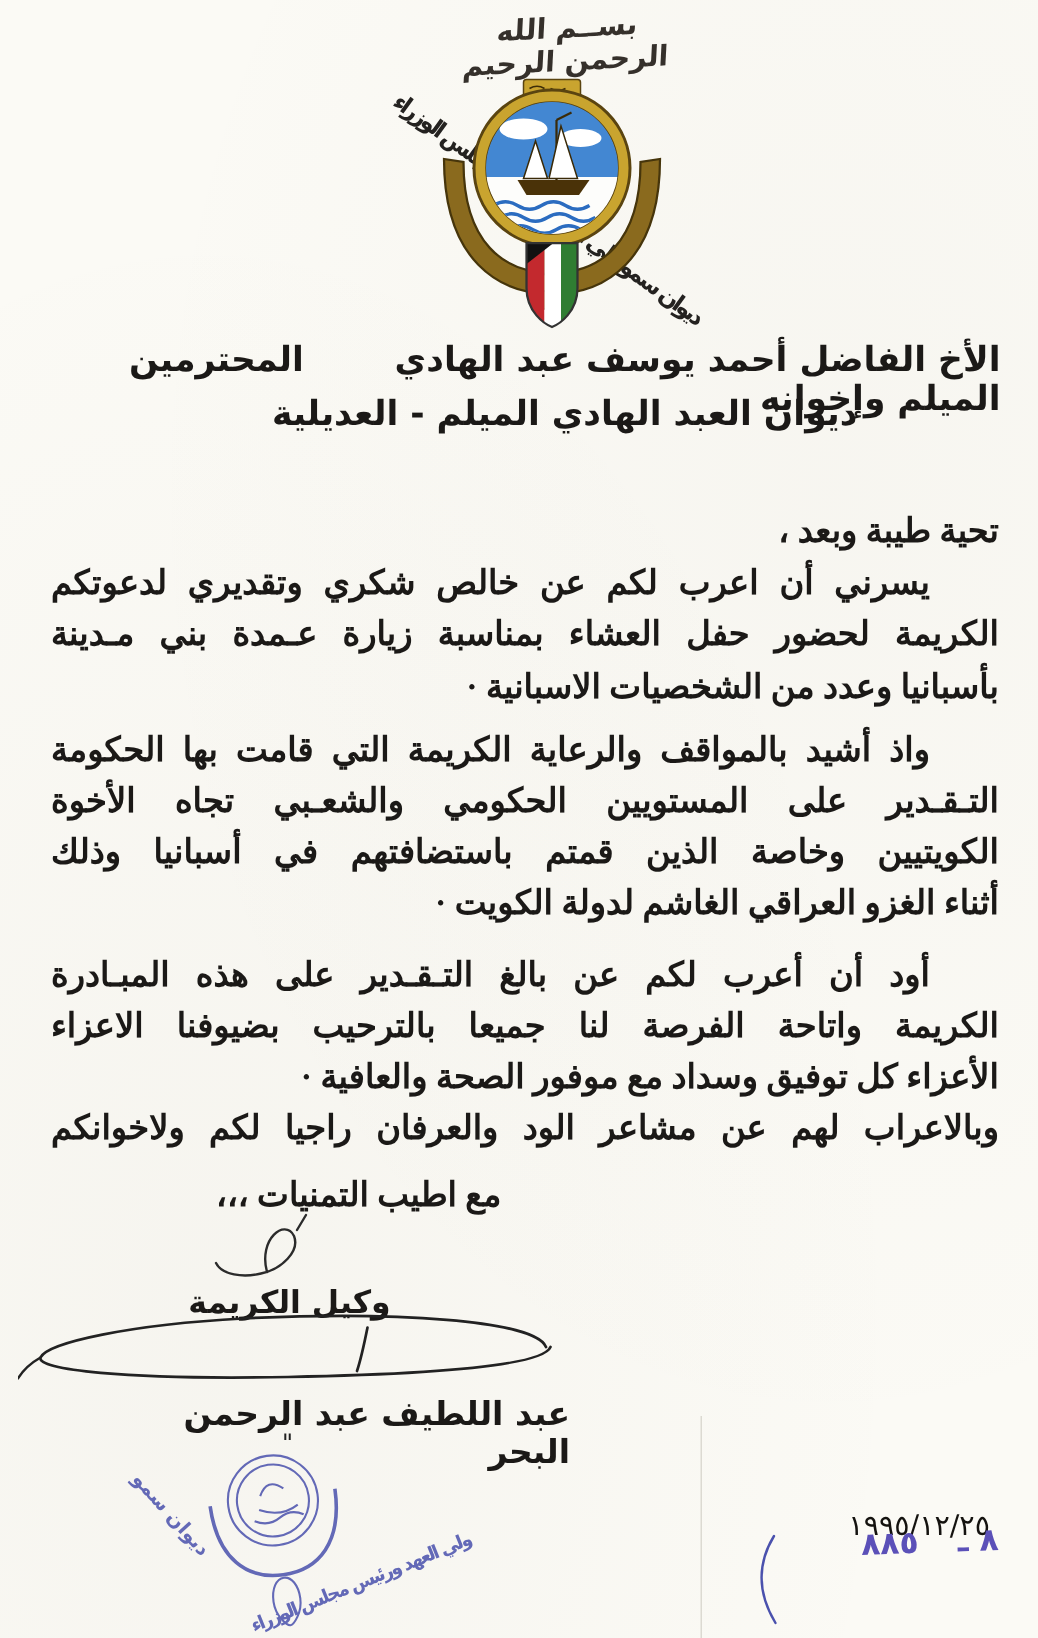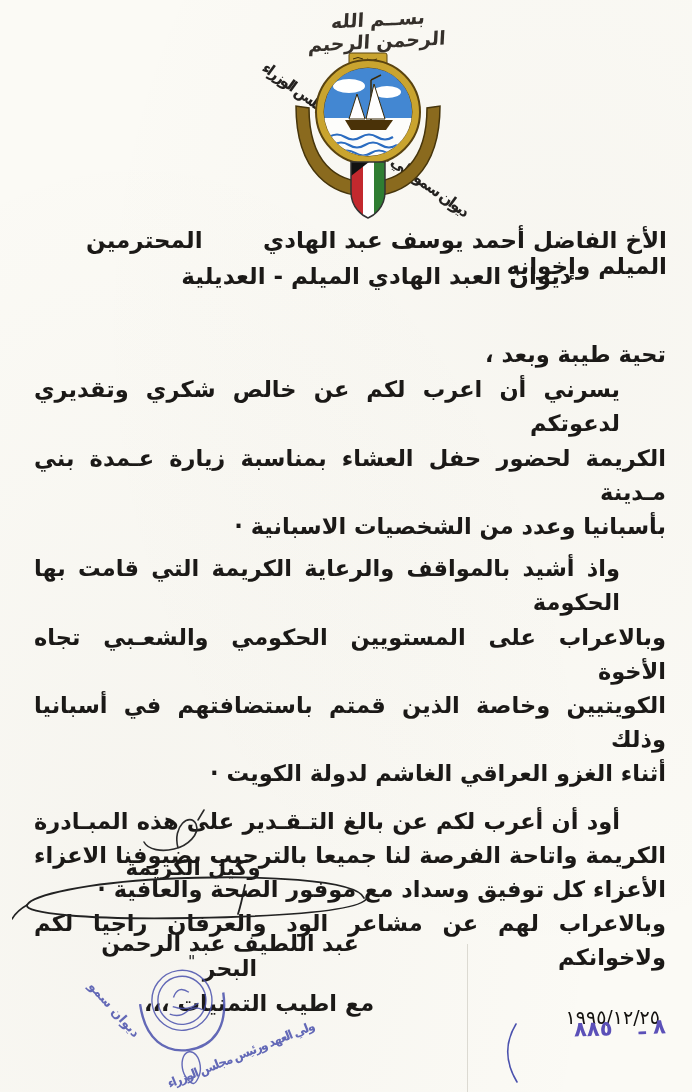--- a/index.html
+++ b/index.html
@@ -21,31 +21,31 @@
   }
   .addr1{
     top:227px;left:86px;right:25px;display:flex;direction:rtl;
     justify-content:space-between;align-items:baseline;
     font-size:23px;font-weight:bold;
   }
   .addr2{
     top:263px;left:86px;right:25px;text-align:center;
     font-size:23px;font-weight:bold;
   }
-  .bodytext{top:337px;left:34px;right:26px;font-size:22.5px;font-weight:bold;line-height:34.2px;}
+  .bodytext{top:337px;left:34px;right:26px;font-size:22.5px;font-weight:bold;line-height:34.2px;font-family:Liberation Serif, serif;}
   .line{direction:rtl;}
   .line.full{text-align:justify;text-align-last:justify;}
   .line.indent{text-align:justify;text-align-last:justify;padding-right:46px;}
   .line.end{text-align:right;}
   .salut{margin-bottom:1px;text-align:right;}
   .para2{margin-top:8px;}
   .para3{margin-top:13px;}
   .closing{margin-top:11px;text-align:left;margin-left:110px;}
   .wakeel{top:856px;left:118px;width:150px;font-size:21px;font-weight:bold;direction:rtl;text-align:center;}
-  .signame{top:931px;left:80px;width:300px;font-size:22px;font-weight:bold;direction:rtl;text-align:center;}
+  .signame{top:931px;left:80px;width:300px;font-size:22px;font-weight:bold;direction:rtl;}
   .dateline{top:966px;right:32px;font-size:19px;font-weight:normal;color:#14120f;direction:ltr;letter-spacing:1px;margin-top:40px;}
   .refnote{
     top:1016px;right:26px;display:flex;direction:rtl;gap:26px;
     font-size:21px;font-weight:bold;color:#5b50b8;transform:rotate(-2deg);
   }
   .scanline{background:#dcdad2;width:1px;}
   svg text{font-family:"DejaVu Sans", sans-serif;}
 </style>
 </head>
 <body>
@@ -110,21 +110,21 @@
 
   <div class="abs bodytext">
     <div class="line end salut">تحية طيبة وبعد ،</div>
     <div>
       <div class="line indent">يسرني أن اعرب لكم عن خالص شكري وتقديري لدعوتكم</div>
       <div class="line full">الكريمة لحضور حفل العشاء بمناسبة زيارة عـمدة بني مـدينة</div>
       <div class="line end">بأسبانيا وعدد من الشخصيات الاسبانية ·</div>
     </div>
     <div class="para2">
       <div class="line indent">واذ أشيد بالمواقف والرعاية الكريمة التي قامت بها الحكومة</div>
-      <div class="line full">وبالاعراب على المستويين الحكومي والشعـبي تجاه الأخوة</div>
+      <div class="line full">التـقـدير على المستويين الحكومي والشعـبي تجاه الأخوة</div>
       <div class="line full">الكويتيين وخاصة الذين قمتم باستضافتهم في أسبانيا وذلك</div>
       <div class="line end">أثناء الغزو العراقي الغاشم لدولة الكويت ·</div>
     </div>
     <div class="para3">
       <div class="line indent">أود أن أعرب لكم عن بالغ التـقـدير على هذه المبـادرة</div>
       <div class="line full">الكريمة واتاحة الفرصة لنا جميعا بالترحيب بضيوفنا الاعزاء</div>
       <div class="line end">الأعزاء كل توفيق وسداد مع موفور الصحة والعافية ·</div>
       <div class="line full">وبالاعراب لهم عن مشاعر الود والعرفان راجيا لكم ولاخوانكم</div>
     </div>
     <div class="line closing">مع اطيب التمنيات ،،،</div>

